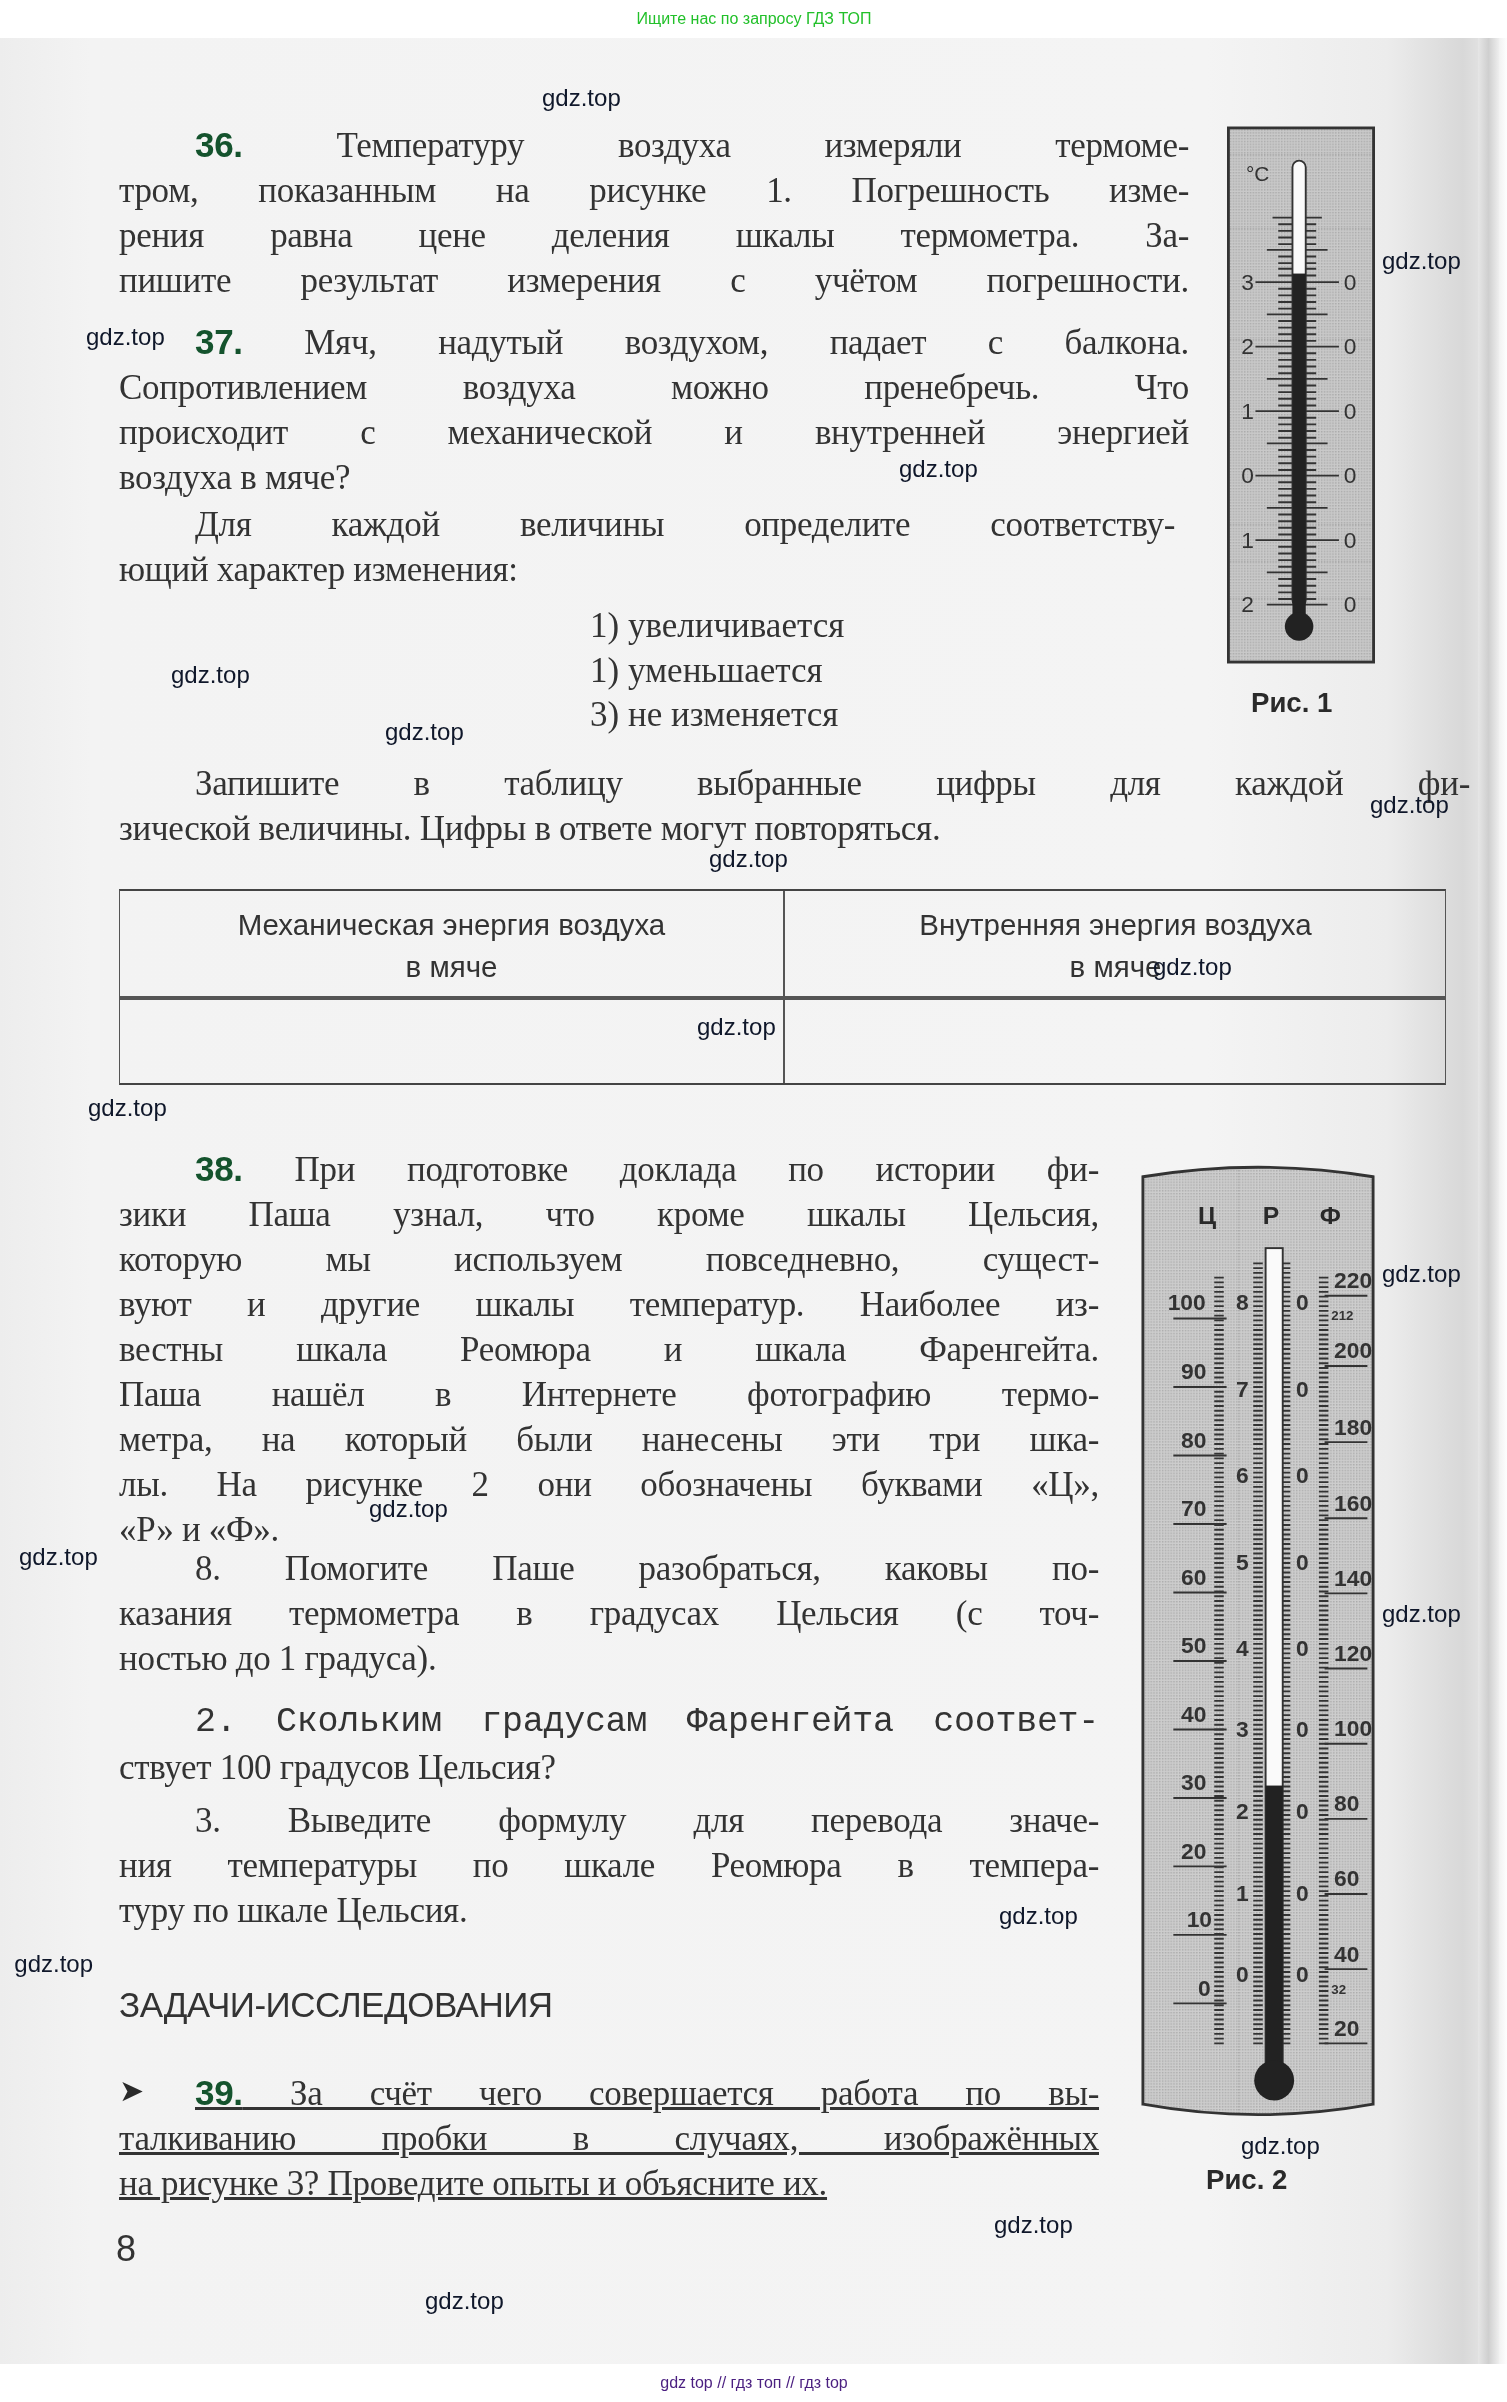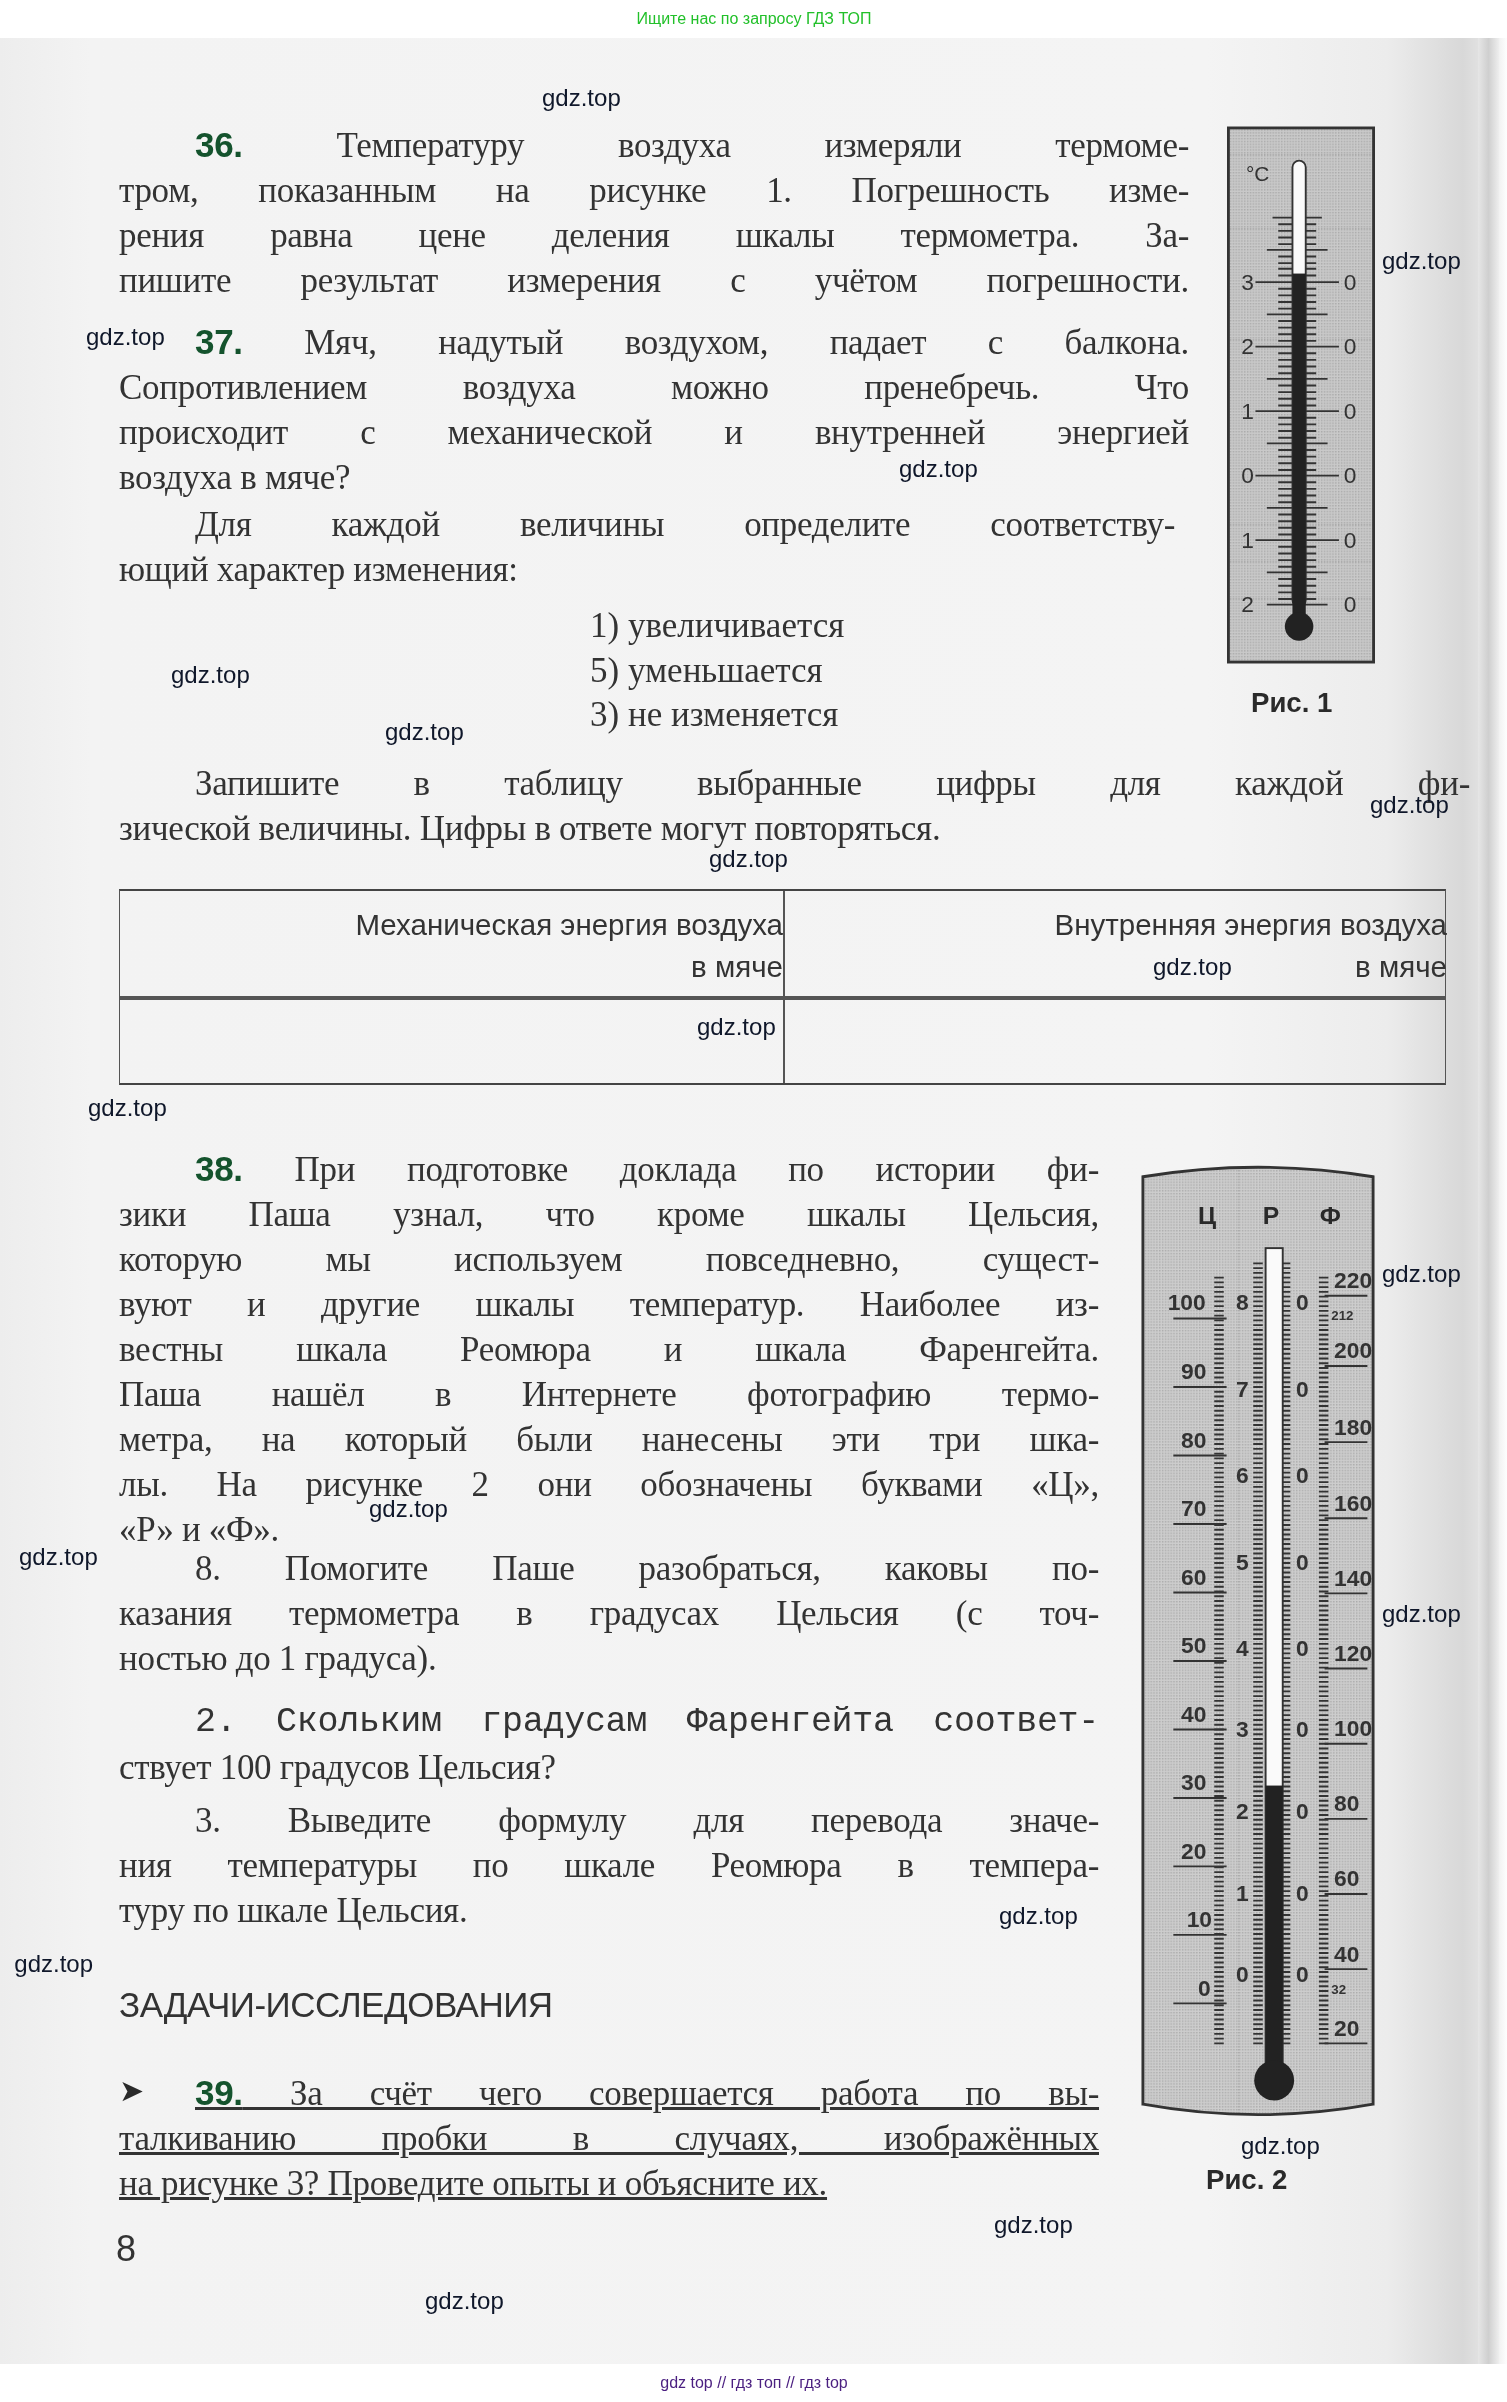--- a/index.html
+++ b/index.html
@@ -21,21 +21,21 @@
   .justify { text-align: justify; text-align-last: justify; }
   .line { display: block; white-space: nowrap; }
   .line.last { text-align-last: left; }
 
   .opt { position: absolute; font-size: 35px; line-height: 45px; color: #333; }
 
   .answer-table { position: absolute; left: 119px; top: 889px; width: 1327px; height: 196px;
     border-top: 2.9px solid #444; border-bottom: 2.9px solid #444; border-left: 1.4px solid #555; border-right: 1.4px solid #555; }
   .answer-table .row-head { position: absolute; left: 0; top: 0; width: 100%; height: 109px; border-bottom: 4.8px solid #555; }
   .answer-table .vline { position: absolute; left: 663px; top: 0; width: 1.9px; height: 100%; background: #555; }
-  .th { position: absolute; top: 13.3px; width: 663px; text-align: right; font-family: "Liberation Sans", sans-serif;
+  .th { position: absolute; top: 13.3px; width: 663px; text-align: center; font-family: "Liberation Sans", sans-serif;
     font-size: 29.5px; line-height: 42px; color: #333; }
   .td { position: absolute; top: 114px; width: 663px; height: 76px; }
 
   .section-title { position: absolute; left: 119px; top: 1985px; font-family: "Liberation Sans", sans-serif;
     font-size: 35px; color: #333; letter-spacing: -0.5px; }
   .arrow { position: absolute; left: 119px; top: 2073px; font-family: "Liberation Sans", sans-serif; font-size: 30px; color: #2a2a2a; }
   .page-number { position: absolute; left: 116px; top: 2228px; font-family: "Liberation Sans", sans-serif; font-size: 36px; color: #333; }
 
   .wm { position: absolute; font-family: "Liberation Sans", sans-serif; font-size: 24px; color: #0f172a; }
 
@@ -65,21 +65,21 @@
   <span class="line">происходит с механической и внутренней энергией</span>
   <span class="line last">воздуха в мяче?</span>
 </div>
 
 <div class="p justify" style="left:119px; top:502px; width:1056px;">
   <span class="line" style="padding-left:76px;">Для каждой величины определите соответству-</span>
   <span class="line last">ющий характер изменения:</span>
 </div>
 
 <div class="opt" style="left:590px; top:603px;">1) увеличивается</div>
-<div class="opt" style="left:590px; top:648px;">5) уменьшается</div>
+<div class="opt" style="left:590px; top:648px;">1) уменьшается</div>
 <div class="opt" style="left:590px; top:692px;">3) не изменяется</div>
 
 <div class="p justify" style="left:119px; top:761px; width:1351px;">
   <span class="line" style="padding-left:76px;">Запишите в таблицу выбранные цифры для каждой фи-</span>
   <span class="line last">зической величины. Цифры в ответе могут повторяться.</span>
 </div>
 
 <div class="answer-table">
   <div class="row-head"></div>
   <div class="vline"></div>

